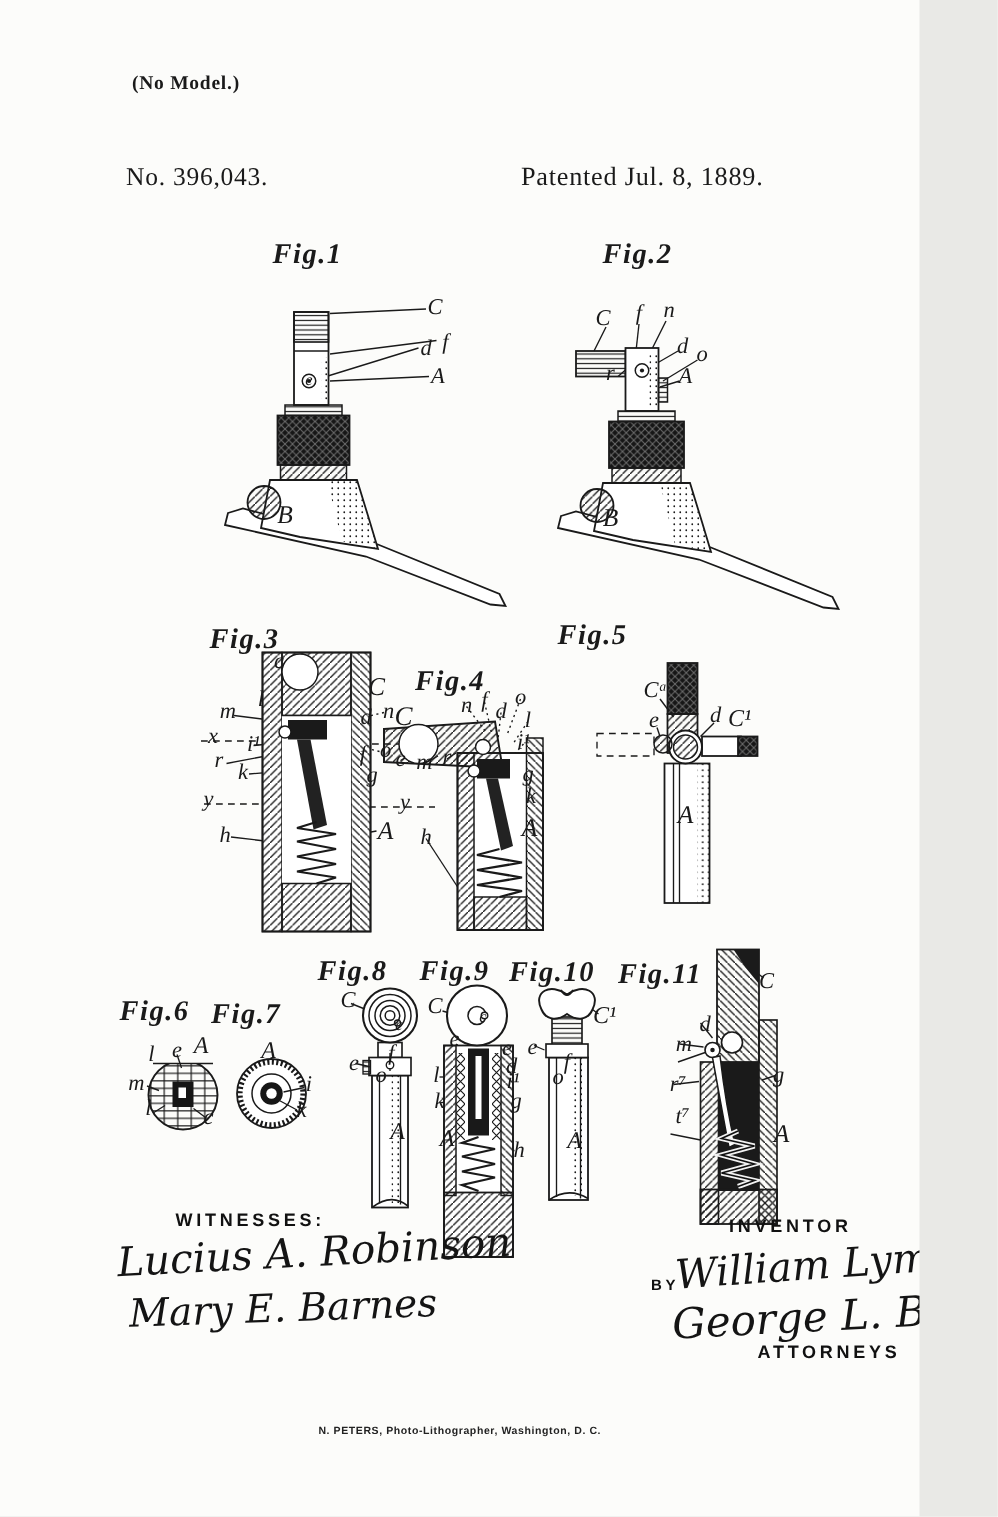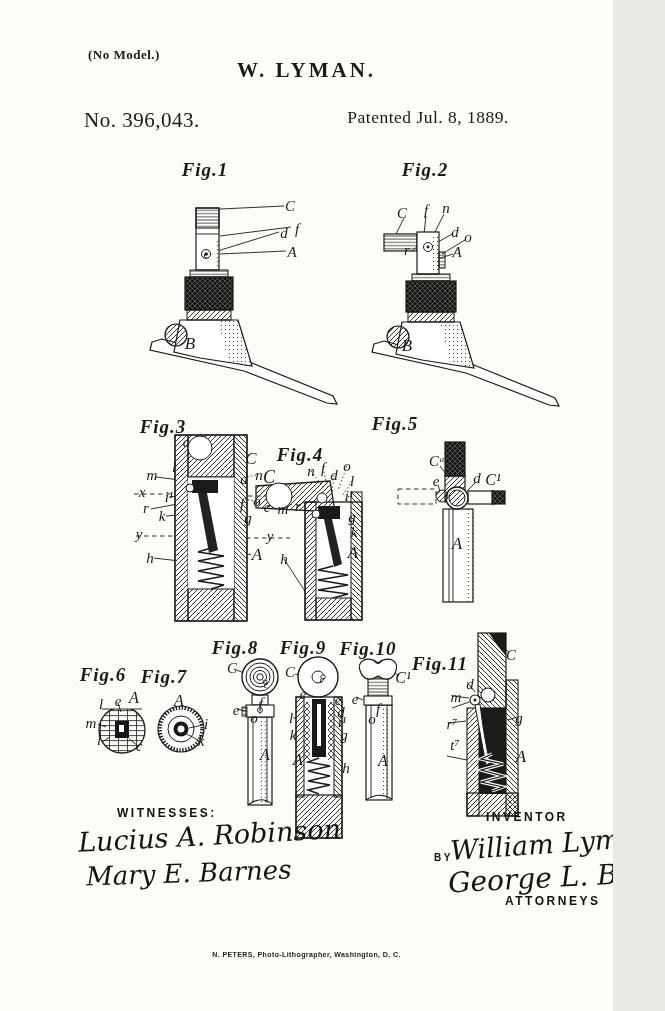--- a/index.html
+++ b/index.html
@@ -4,21 +4,21 @@
 <style>
   *{margin:0;padding:0;box-sizing:border-box}
   html,body{background:#e9e9e6}
   .page{position:relative;width:613px;height:1011px;background:#fcfcfa;
         font-family:"Liberation Serif",serif;color:#1a1a1a;overflow:hidden}
   .hdr-nomodel{position:absolute;left:88px;top:47px;font-size:13px;font-weight:bold;letter-spacing:.5px}
   .hdr-name{position:absolute;left:0;top:58px;width:100%;text-align:center;
             font-size:21px;font-weight:bold;letter-spacing:3px}
   .hdr-title{position:absolute;left:0;top:89px;width:100%;text-align:center;
              font-size:13.5px;font-weight:bold;letter-spacing:1.5px}
-  .hdr-number{position:absolute;left:84px;top:108px;font-size:21px;letter-spacing:.5px}
+  .hdr-number{position:absolute;left:84px;top:108px;font-size:17px;letter-spacing:.5px}
   .hdr-date{position:absolute;right:104px;top:107px;font-size:17.5px;letter-spacing:.5px}
   .figlabel{position:absolute;transform:translate(-50%,-50%);font-style:italic;
             font-size:19px;font-weight:600;letter-spacing:1px;white-space:nowrap}
   .plabel{position:absolute;transform:translate(-50%,-50%);font-style:italic;
           font-size:15px;white-space:nowrap;line-height:1}
   .plabel.sm{font-size:11px}
   .figsvg{position:absolute}
   .figsvg line{stroke:#1a1a1a;stroke-width:.9}
   .figsvg .dt{stroke-dasharray:1.4,2.4}
   .figsvg .dash{stroke-dasharray:4.5,3.5}
@@ -57,21 +57,20 @@
       <pattern id="st" width="4" height="4" patternUnits="userSpaceOnUse">
           <circle cx="1.5" cy="1.5" r=".6" fill="#1a1a1a"></circle>
         </pattern>
       <pattern id="bk" width="9" height="5" patternUnits="userSpaceOnUse">
           <path d="M0 .6H9M4.5 0V5" stroke="#1a1a1a" stroke-width=".8"></path>
         </pattern>
     </defs>
   </svg>
 
   <span class="hdr-nomodel">(No Model.)</span>
-  <div class="hdr-name">W. LYMAN.</div>
   <span class="hdr-number">No. 396,043.</span>
   <span class="hdr-date">Patented Jul. 8, 1889.</span>
 
   <span class="figlabel" style="left:205px;top:170px">Fig.1</span>
   <svg class="figsvg" style="left:140px;top:196px" width="205" height="212" viewBox="0 0 205 212">
     <line x1="144" y1="10" x2="80" y2="13"></line>
     <line x1="139" y1="36" x2="71" y2="57"></line>
     <line x1="151" y1="31" x2="80" y2="40"></line>
     <line x1="146" y1="55" x2="80" y2="58"></line>
     <polygon points="12,146 22,143 112,167 193,200 197,208 187,207 104,175 10,154" fill="#fff" stroke="#1a1a1a" stroke-width="1.2"></polygon>
@@ -355,21 +354,21 @@
     <rect x="10" y="44" width="28" height="9" fill="#fff" stroke="#1a1a1a" stroke-width="1.1"></rect>
     <path d="M7,21 C1,9 13,3 24,11 C35,3 47,9 41,21 C38,28 31,29 24,24 C17,29 10,28 7,21 Z" fill="#fff" stroke="#1a1a1a" stroke-width="1.3"></path>
     <path d="M20,8 Q24,15 28,8" fill="none" stroke="#1a1a1a" stroke-width="1.1"></path>
   </svg>
   <span class="plabel" style="left:403px;top:678px;font-size:16px">C¹</span>
   <span class="plabel" style="left:355px;top:699px">e</span>
   <span class="plabel" style="left:378px;top:709px">f</span>
   <span class="plabel" style="left:372px;top:719px">o</span>
   <span class="plabel" style="left:383px;top:761px;font-size:16px">A</span>
 
-  <span class="figlabel" style="left:440px;top:664px">Fig.11</span>
+  <span class="figlabel" style="left:440px;top:650px">Fig.11</span>
   <svg class="figsvg" style="left:445px;top:632px" width="88" height="185" viewBox="0 0 88 185">
     <line x1="64" y1="20" x2="54" y2="12"></line>
     <line x1="22" y1="50" x2="30" y2="60"></line>
     <line x1="8" y1="64" x2="24" y2="66"></line>
     <line x1="7" y1="76" x2="27" y2="69"></line>
     <line x1="4" y1="91" x2="21" y2="89"></line>
     <line x1="72" y1="85" x2="63" y2="88"></line>
     <line x1="2" y1="124" x2="22" y2="128"></line>
     <rect x="33" y="1" width="28" height="75" fill="url(#h2)" stroke="#1a1a1a" stroke-width="1.2"></rect>
     <polygon points="44,1 61,1 61,24 52,13" fill="#1b1b1b"></polygon>

